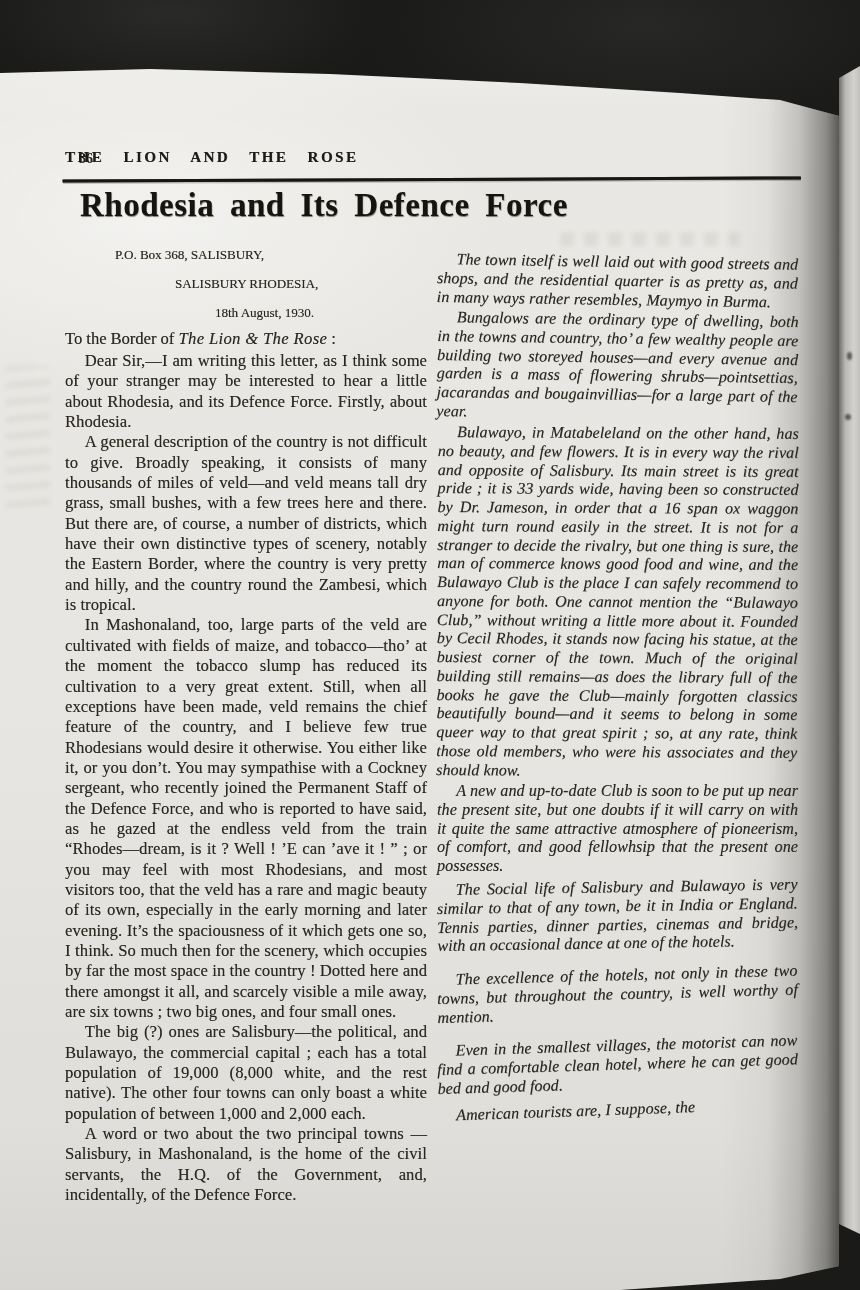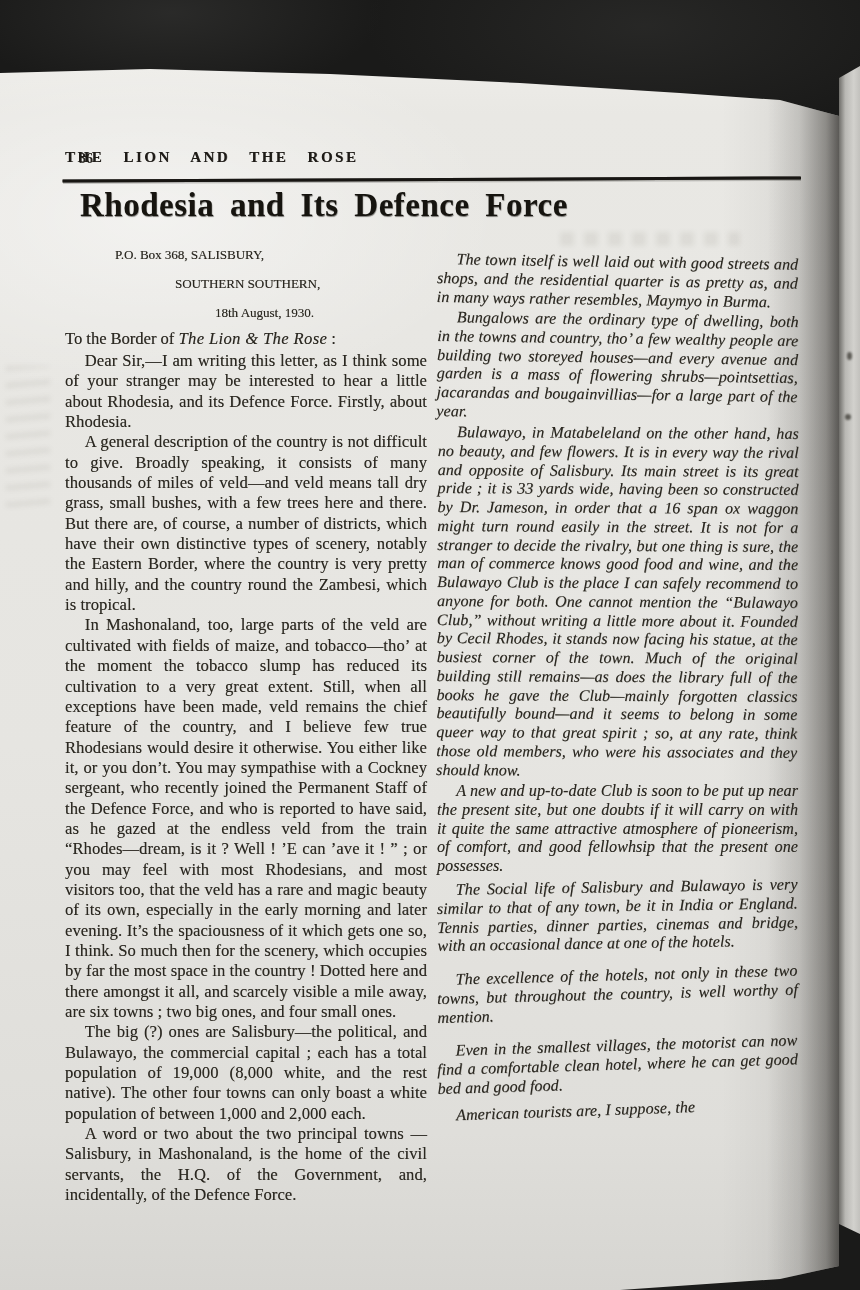--- a/index.html
+++ b/index.html
@@ -97,21 +97,21 @@
     <span class="page-num">36</span>
     <div class="journal">THE LION AND THE ROSE</div>
   </div>
 
   <div class="head-rule"></div>
 
   <h1 class="title">Rhodesia and Its Defence Force</h1>
 
   <div class="col col-left">
     <div class="addr addr-1">P.O. Box 368, SALISBURY,</div>
-    <div class="addr addr-2">SOUTHERN SOUTHERN,</div>
+    <div class="addr addr-2">SALISBURY RHODESIA,</div>
     <div class="addr addr-3">18th August, 1930.</div>
     <div class="salutation"><span>To the Border of </span><i>The Lion &amp; The Rose</i><span> :</span></div>
     <div class="paras">
         <p>Dear Sir,—I am writing this letter, as I think some of your stranger may be interested to hear a little about Rhodesia, and its Defence Force. Firstly, about Rhodesia.</p>
         <p>A general description of the country is not difficult to give. Broadly speaking, it consists of many thousands of miles of veld—and veld means tall dry grass, small bushes, with a few trees here and there. But there are, of course, a number of districts, which have their own distinctive types of scenery, notably the Eastern Border, where the country is very pretty and hilly, and the country round the Zambesi, which is tropical.</p>
         <p>In Mashonaland, too, large parts of the veld are cultivated with fields of maize, and tobacco—tho’ at the moment the tobacco slump has reduced its cultivation to a very great extent. Still, when all exceptions have been made, veld remains the chief feature of the country, and I believe few true Rhodesians would desire it otherwise. You either like it, or you don’t. You may sympathise with a Cockney sergeant, who recently joined the Permanent Staff of the Defence Force, and who is reported to have said, as he gazed at the endless veld from the train “Rhodes—dream, is it&nbsp;? Well&nbsp;! ’E can ’ave it&nbsp;!&nbsp;”&nbsp;; or you may feel with most Rhodesians, and most visitors too, that the veld has a rare and magic beauty of its own, especially in the early morning and later evening. It’s the spaciousness of it which gets one so, I think. So much then for the scenery, which occupies by far the most space in the country&nbsp;! Dotted here and there amongst it all, and scarcely visible a mile away, are six towns&nbsp;; two big ones, and four small ones.</p>
         <p>The big (?) ones are Salisbury—the political, and Bulawayo, the commercial capital&nbsp;; each has a total population of 19,000 (8,000 white, and the rest native). The other four towns can only boast a white population of between 1,000 and 2,000 each.</p>
         <p>A word or two about the two principal towns —Salisbury, in Mashonaland, is the home of the civil servants, the H.Q. of the Government, and, incidentally, of the Defence Force.</p>
       </div>
   </div>

